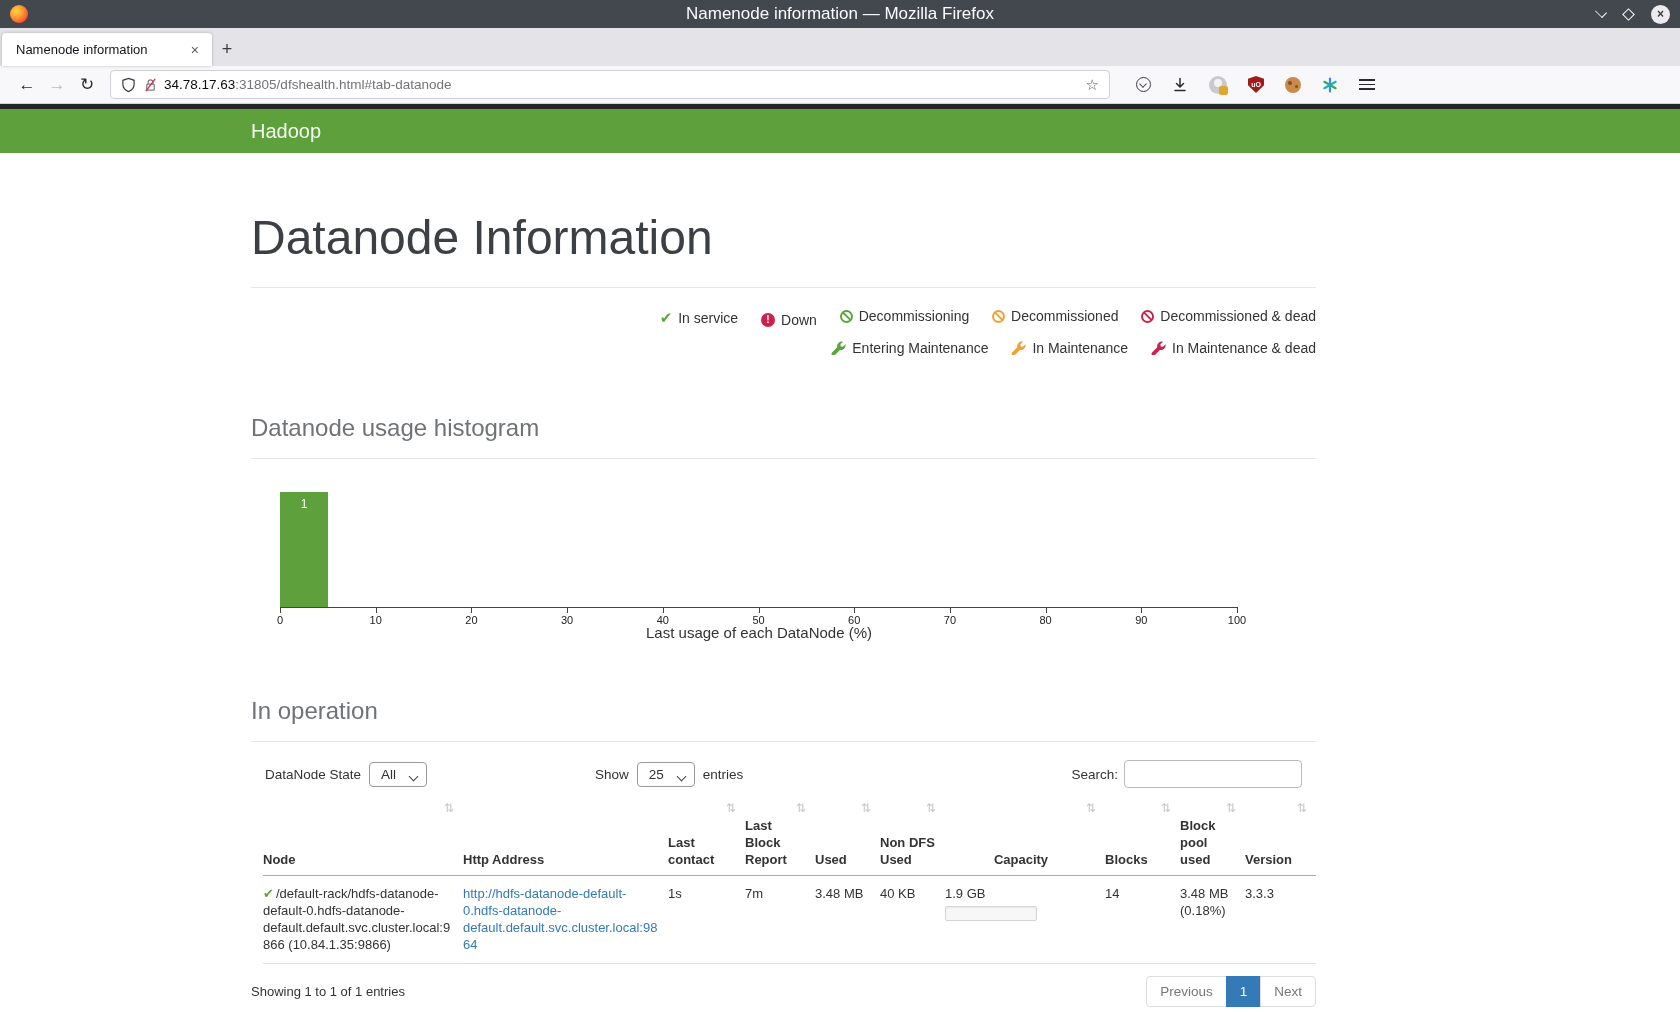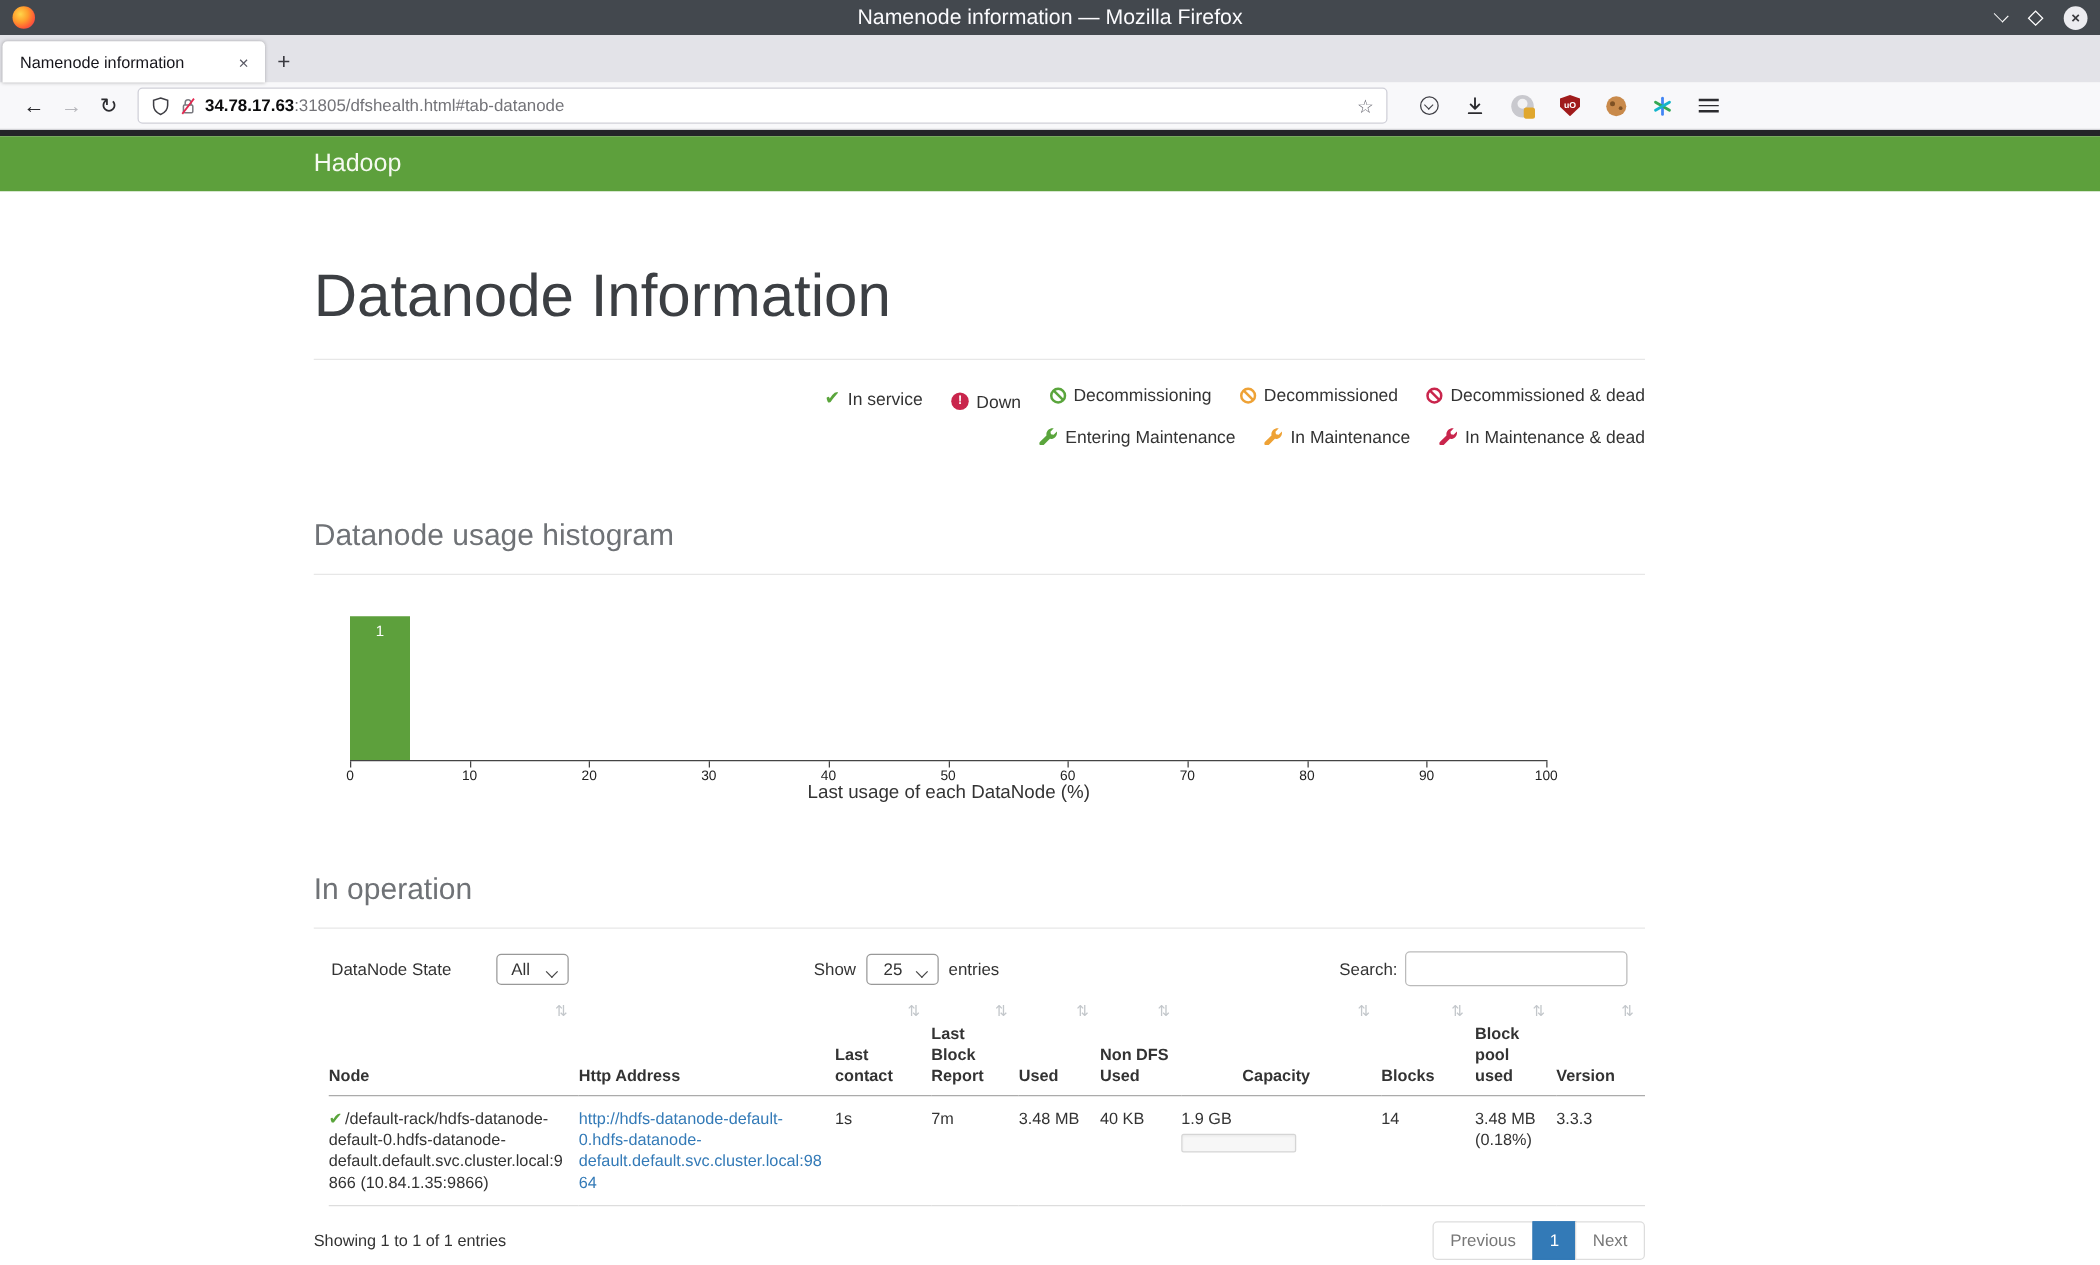--- a/index.html
+++ b/index.html
@@ -29,21 +29,21 @@
   .newtab { width:30px; height:33px; display:flex; align-items:center; justify-content:center;
             color:#3a3a40; font-size:18px; }
 
   .toolbar { height:38px; background:#f8f8fa; border-bottom:1px solid #d4d4d8;
              display:flex; align-items:center; padding:0 12px; }
   .nav-ico { font-size:17px; color:#2b2b2f; width:30px; text-align:center; }
   .nav-ico.disabled { color:#b8b8bd; }
   .urlbar { margin-left:8px; width:1000px; height:29px; background:#fff; border:1px solid #cfcfd8;
             border-radius:4px; display:flex; align-items:center; padding:0 10px; }
   .url-text { font-size:13.5px; margin-left:6px; }
-  .url-host { color:#0c0c0d; font-weight:bold; }
+  .url-host { color:#0c0c0d; font-weight:normal; }
   .url-rest { color:#737378; }
   .url-star { margin-left:auto; color:#5b5b66; font-size:15px; }
   .tb-icons { display:flex; align-items:center; gap:21px; margin-left:26px; }
   .pocket { width:15px; height:15px; border:1.6px solid #3e3e44; border-radius:50%; position:relative; }
   .pocket::after { content:""; position:absolute; left:3px; top:3px; width:5px; height:5px;
                    border-right:1.6px solid #3e3e44; border-bottom:1.6px solid #3e3e44; transform:rotate(45deg) scale(.9); }
   .ext-pin { width:18px; height:18px; border-radius:50%; background:#c9c9ce; position:relative; }
   .ext-pin::before { content:""; position:absolute; left:5px; top:3px; width:8px; height:8px; border-radius:50%; background:#f2f2f4; }
   .ext-pin::after { content:""; position:absolute; right:-1px; bottom:-1px; width:9px; height:9px;
                     border-radius:2px; background:#e0a72e; }
@@ -94,26 +94,26 @@
   .hbar { position:absolute; left:0; bottom:0; width:48px; height:115px; background:#5da03c;
           color:#fff; font-size:12px; text-align:center; padding-top:5px; }
   .tick { position:absolute; top:115px; width:0; }
   .tick::before { content:""; position:absolute; left:0; top:0; width:1px; height:5px; background:#444; }
   .tick span { position:absolute; top:6px; left:0; transform:translateX(-50%);
                font-size:11px; color:#222; }
   .xlabel { position:absolute; top:131px; left:29px; width:958px; text-align:center;
             font-size:15px; color:#333; }
 
   
-  .controls { margin-top:18px; display:flex; align-items:center; font-size:13.5px; padding:0 14px;gap:28px; }
+  .controls { margin-top:18px; display:flex; align-items:center; font-size:13.5px; padding:0 14px; }
   .fselect { display:inline-block; border:1px solid #999; border-radius:4px; background:#fff;
              padding:4px 26px 4px 11px; margin-left:8px; position:relative; min-width:58px; }
   .fselect::after { content:""; position:absolute; right:9px; top:10px; width:6px; height:6px;
                     border-right:1.4px solid #444; border-bottom:1.4px solid #444; transform:rotate(45deg); }
-  .grp-show { margin-left:168px; display:flex; align-items:center;text-align:center; }
+  .grp-show { margin-left:168px; display:flex; align-items:center; }
   .grp-show .lbl-entries { margin-left:8px; }
   .grp-search { margin-left:auto; display:flex; align-items:center; }
   .search-input { margin-left:6px; width:178px; height:28px; border:1px solid #bbb; border-radius:4px;
                   padding:0 8px; font-size:13px; }
 
   
   table.dn { margin:10px 0 0 12px; border-collapse:collapse; table-layout:fixed; width:1053px;
              font-size:13px; color:#333; }
   th { text-align:left; vertical-align:bottom; font-weight:bold; padding:20px 8px 6px 0;
        border-bottom:1px solid #ababab; position:relative; line-height:1.3; }

